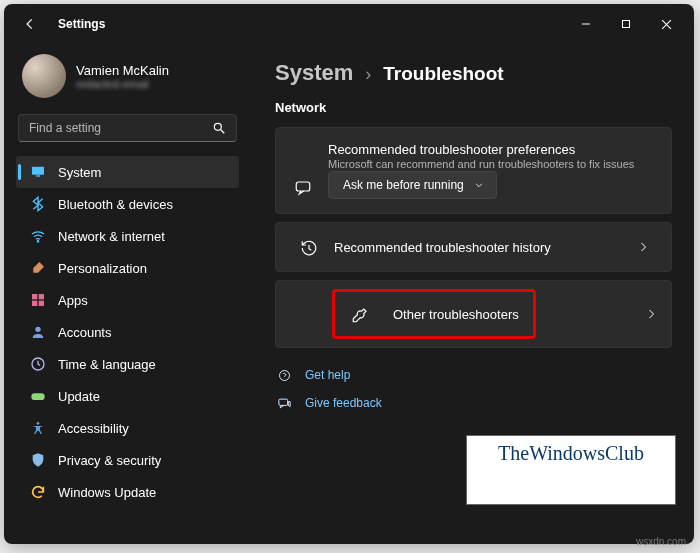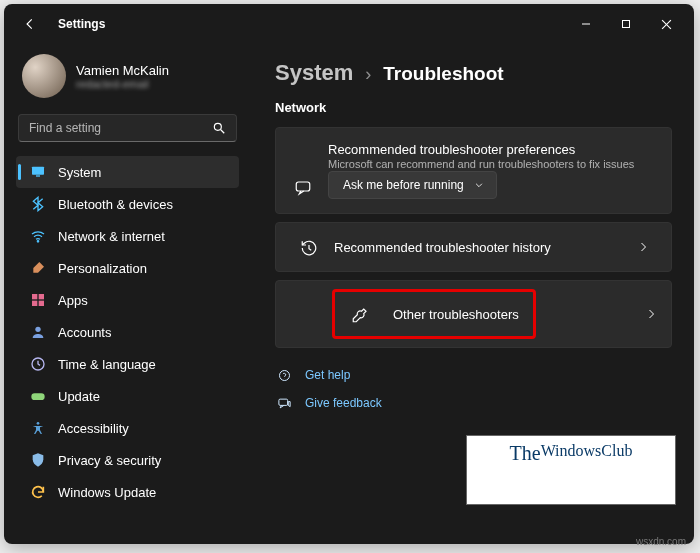--- a/index.html
+++ b/index.html
@@ -52,21 +52,21 @@
 
   .highlight-wrap { border:3px solid #e60000; border-radius:4px; display:inline-flex; align-items:center; gap:22px; padding:10px 14px; margin-right:auto;margin-left:48px; }
 
   .helplinks { margin-top:18px; display:flex; flex-direction:column; gap:10px;justify-content:space-between; }
   .helplink { display:flex; align-items:center; gap:12px; }
   .helplink .hicon { width:18px; height:18px; color:#cfe8ff; display:flex; align-items:center; justify-content:center; }
   .helplink a { color:#7cc8ff; font-size:12px; text-decoration:none; }
 
   .watermark { position:absolute; right:24px; bottom:48px; width:210px; height:70px; background:#fff; border:1px solid #666; display:flex; flex-direction:row; justify-content:center; padding:6px 10px; }
   .watermark .l1 { font-family: Georgia, serif; font-size:20px; color:#0a3a66; }
-  .watermark .l2 { font-family: Georgia, serif; font-size:16px; color:#0a3a66; }
+  .watermark .l2 { font-family: Georgia, serif; font-size:20px; color:#0a3a66; }
 
   .byline { position:absolute; right:14px; bottom:6px; font-size:10px; color:#777; }
 
   svg { display:block; }
 </style>
 </head>
 <body>
 
 <div class="window">
   <div class="titlebar">

